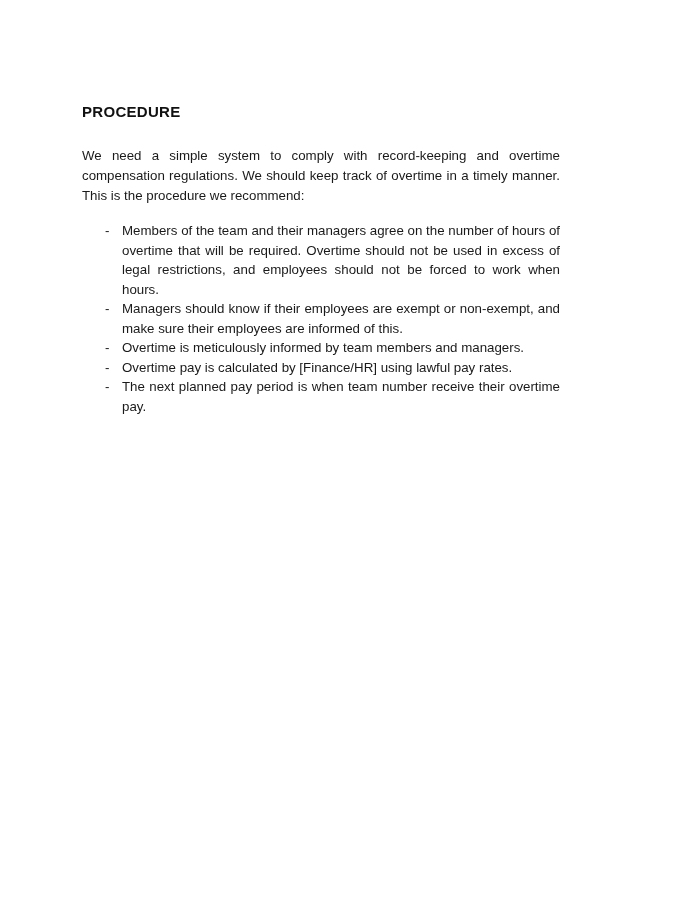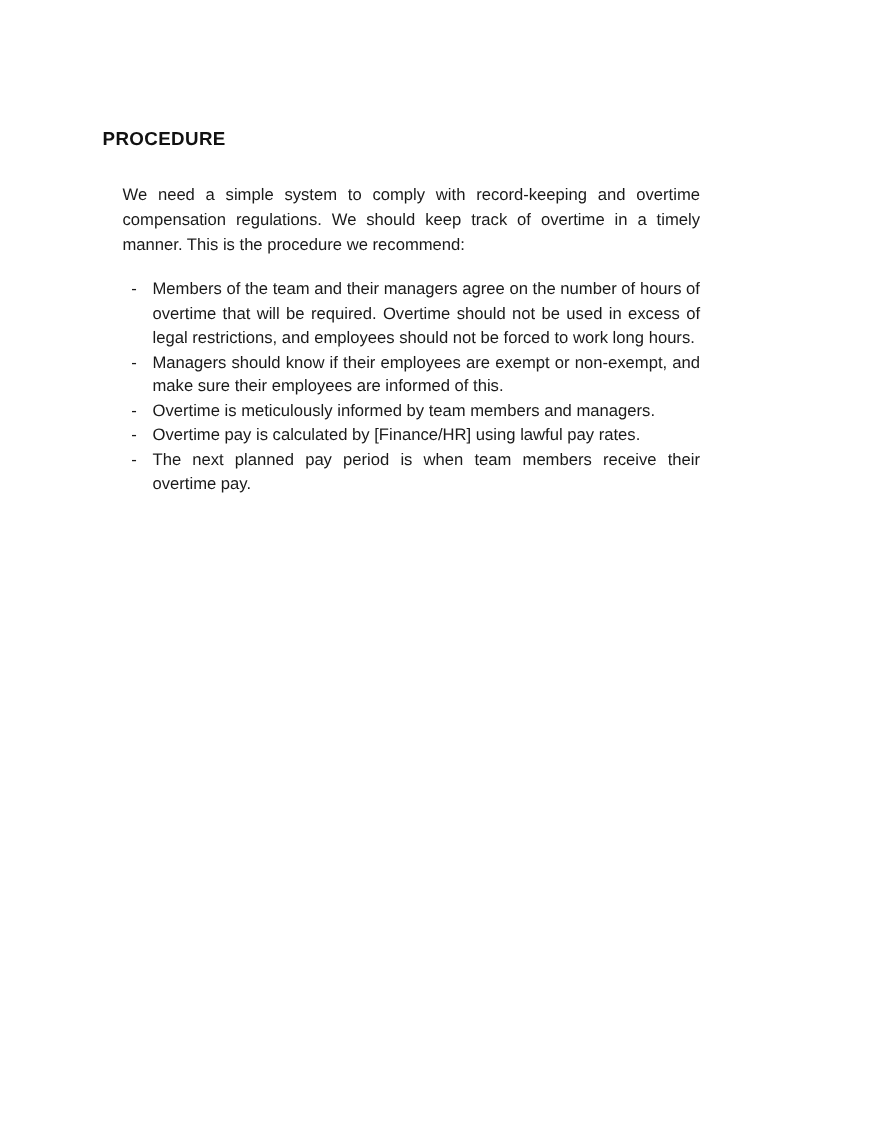--- a/index.html
+++ b/index.html
@@ -25,21 +25,21 @@
     font-size: 15px;
     font-weight: bold;
     letter-spacing: 0.3px;
     margin: 0 0 26px 0;
     color: #111111;
   }
   .intro {
     font-size: 13.3px;
     line-height: 20px;
     text-align: justify;
-    margin: 0 0 15px 16px;
+    margin: 0 0 15px 0;
   }
   .procedure-list {
     list-style: none;
     margin: 0;
     padding: 0;
     font-size: 13.3px;
     line-height: 19.5px;
   }
   .procedure-list li {
     display: flex;
@@ -58,32 +58,32 @@
 <body>
 
 <div class="page">
   <h1 class="heading">PROCEDURE</h1>
 
   <p class="intro">We need a simple system to comply with record-keeping and overtime compensation regulations. We should keep track of overtime in a timely manner. This is the procedure we recommend:</p>
 
   <ul class="procedure-list">
     <li>
       <span class="marker">-</span>
-      <span class="item-text">Members of the team and their managers agree on the number of hours of overtime that will be required. Overtime should not be used in excess of legal restrictions, and employees should not be forced to work long hours.</span>
+      <span class="item-text">Members of the team and their managers agree on the number of hours of overtime that will be required. Overtime should not be used in excess of legal restrictions, and employees should not be forced to work when hours.</span>
     </li>
     <li>
       <span class="marker">-</span>
       <span class="item-text">Managers should know if their employees are exempt or non-exempt, and make sure their employees are informed of this.</span>
     </li>
     <li>
       <span class="marker">-</span>
       <span class="item-text">Overtime is meticulously informed by team members and managers.</span>
     </li>
     <li>
       <span class="marker">-</span>
       <span class="item-text">Overtime pay is calculated by [Finance/HR] using lawful pay rates.</span>
     </li>
     <li>
       <span class="marker">-</span>
-      <span class="item-text">The next planned pay period is when team members receive their overtime pay.</span>
+      <span class="item-text">The next planned pay period is when team number receive their overtime pay.</span>
     </li>
   </ul>
 </div>
 
 </body></html>

